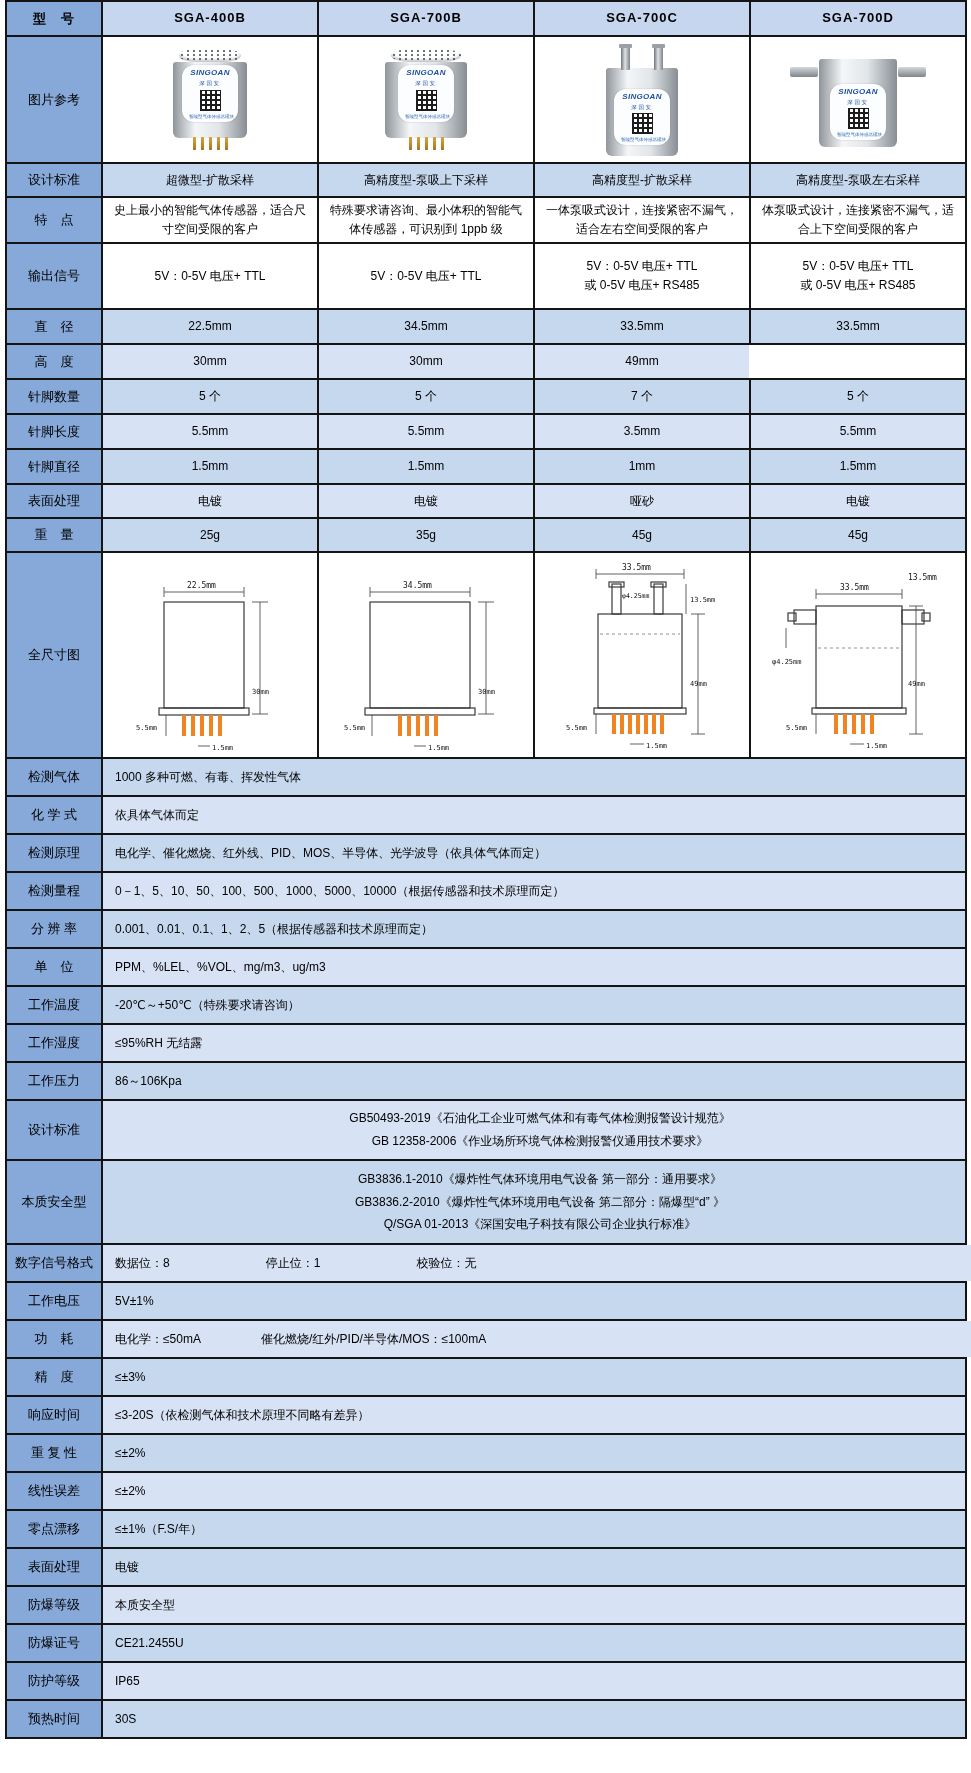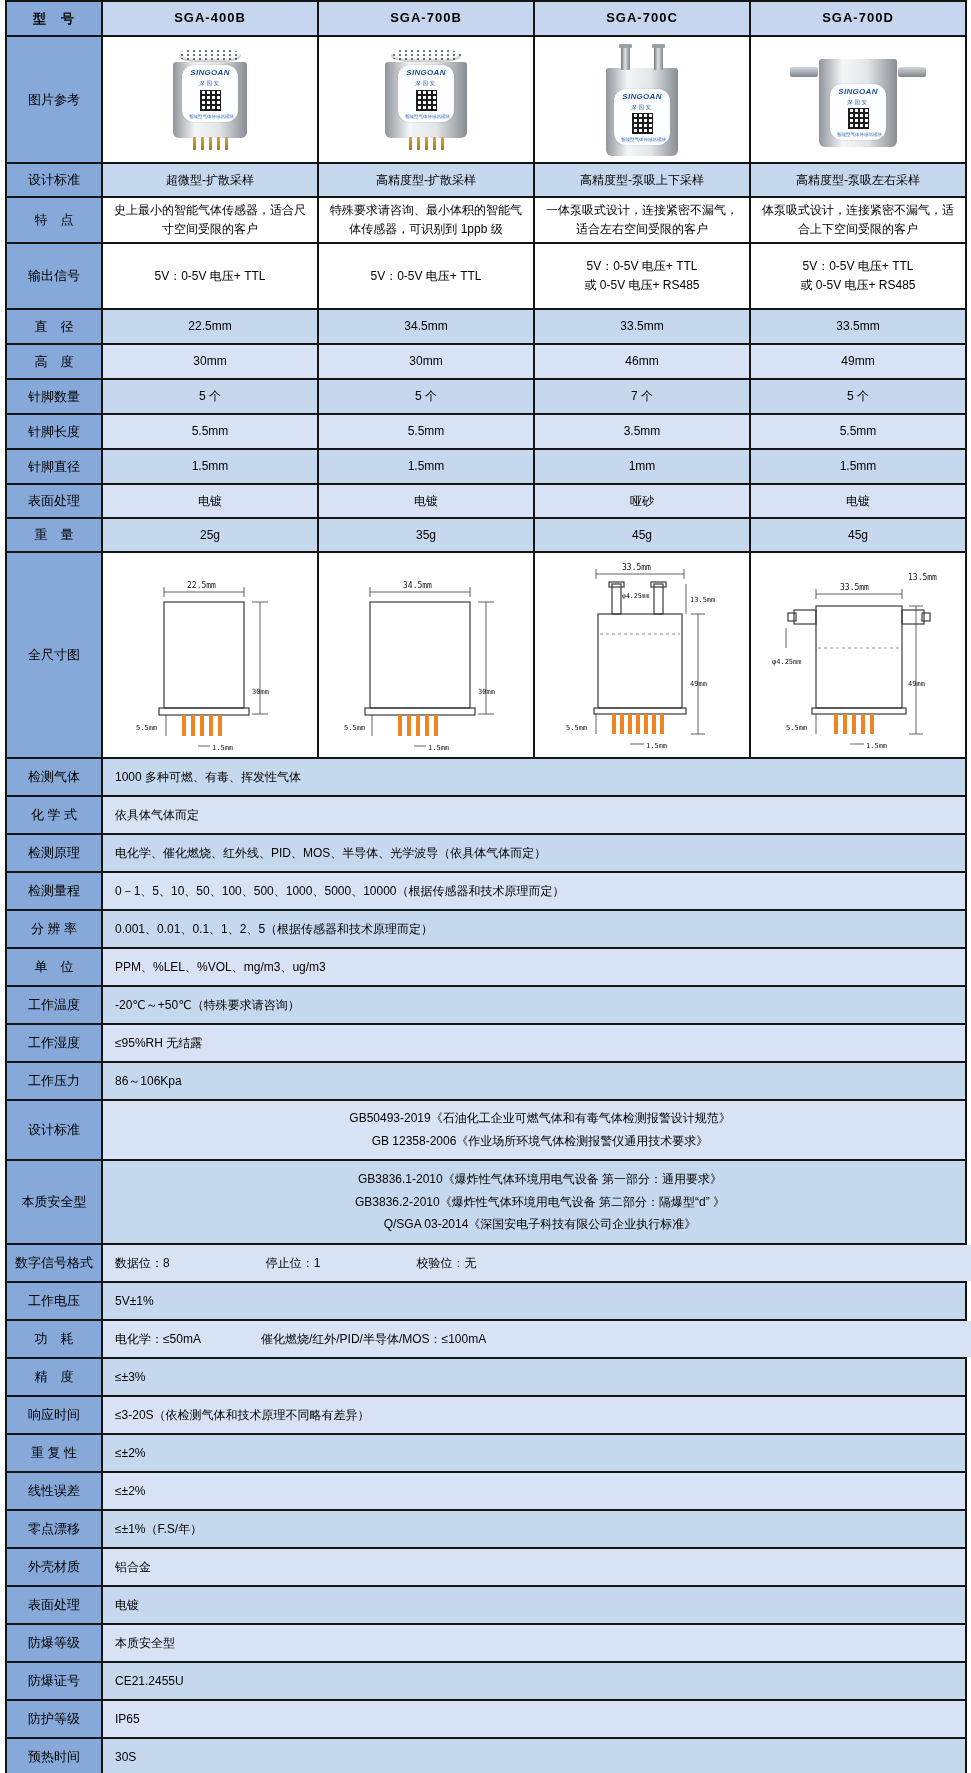--- a/index.html
+++ b/index.html
@@ -168,22 +168,22 @@
             <div class="caption">智能型气体传感器模块</div>
           </div>
         </div>
       </div>
     </div>
   </div>
 
   <div class="row r-attr">
     <div class="cell lbl">设计标准</div>
     <div class="cell d bg-d">超微型-扩散采样</div>
+    <div class="cell d bg-d">高精度型-泵吸上下采样</div>
     <div class="cell d bg-d">高精度型-扩散采样</div>
-    <div class="cell d bg-d">高精度型-泵吸上下采样</div>
     <div class="cell d bg-d">高精度型-泵吸左右采样</div>
   </div>
 
   <div class="row r-feat">
     <div class="cell lbl">特　点</div>
     <div class="cell d bg-w">史上最小的智能气体传感器，适合尺寸空间受限的客户</div>
     <div class="cell d bg-w">特殊要求请咨询、最小体积的智能气体传感器，可识别到 1ppb 级</div>
     <div class="cell d bg-w">一体泵吸式设计，连接紧密不漏气，适合左右空间受限的客户</div>
     <div class="cell d bg-w">体泵吸式设计，连接紧密不漏气，适合上下空间受限的客户</div>
   </div>
@@ -211,21 +211,20 @@
     <div class="cell d bg-d">22.5mm</div>
     <div class="cell d bg-d">34.5mm</div>
     <div class="cell d bg-d">33.5mm</div>
     <div class="cell d bg-d">33.5mm</div>
   </div>
 
   <div class="row r-std">
     <div class="cell lbl">高　度</div>
     <div class="cell d bg-l">30mm</div>
     <div class="cell d bg-l">30mm</div>
-    <div class="cell d bg-l">46mm</div>
     <div class="cell d bg-l">49mm</div>
   </div>
 
   <div class="row r-std">
     <div class="cell lbl">针脚数量</div>
     <div class="cell d bg-d">5 个</div>
     <div class="cell d bg-d">5 个</div>
     <div class="cell d bg-d">7 个</div>
     <div class="cell d bg-d">5 个</div>
   </div>
@@ -421,21 +420,21 @@
     <div class="cell wide bg-l lines">
       <span class="ln">GB50493-2019《石油化工企业可燃气体和有毒气体检测报警设计规范》</span>
       <span class="ln">GB 12358-2006《作业场所环境气体检测报警仪通用技术要求》</span>
     </div>
   </div>
   <div class="row r-exec">
     <div class="cell lbl">本质安全型</div>
     <div class="cell wide bg-d lines">
       <span class="ln">GB3836.1-2010《爆炸性气体环境用电气设备 第一部分：通用要求》</span>
       <span class="ln">GB3836.2-2010《爆炸性气体环境用电气设备 第二部分：隔爆型“d”  》</span>
-      <span class="ln">Q/SGA 03-2014《深国安电子科技有限公司企业执行标准》</span>
+      <span class="ln">Q/SGA 01-2013《深国安电子科技有限公司企业执行标准》</span>
     </div>
   </div>
   <div class="row r-spec">
     <div class="cell lbl">数字信号格式</div>
     <div class="cell wide bg-l parts">
       <span class="pt">数据位：8</span>
       <span class="pt">停止位：1</span>
       <span class="pt">校验位：无</span>
     </div>
   </div>
@@ -464,24 +463,20 @@
   </div>
   <div class="row r-spec">
     <div class="cell lbl">线性误差</div>
     <div class="cell wide bg-l">≤±2%</div>
   </div>
   <div class="row r-spec">
     <div class="cell lbl">零点漂移</div>
     <div class="cell wide bg-d">≤±1%（F.S/年）</div>
   </div>
   <div class="row r-spec">
-    <div class="cell lbl">外壳材质</div>
-    <div class="cell wide bg-l">铝合金</div>
-  </div>
-  <div class="row r-spec">
     <div class="cell lbl">表面处理</div>
     <div class="cell wide bg-d">电镀</div>
   </div>
   <div class="row r-spec">
     <div class="cell lbl">防爆等级</div>
     <div class="cell wide bg-l">本质安全型</div>
   </div>
   <div class="row r-spec">
     <div class="cell lbl">防爆证号</div>
     <div class="cell wide bg-d">CE21.2455U</div>

